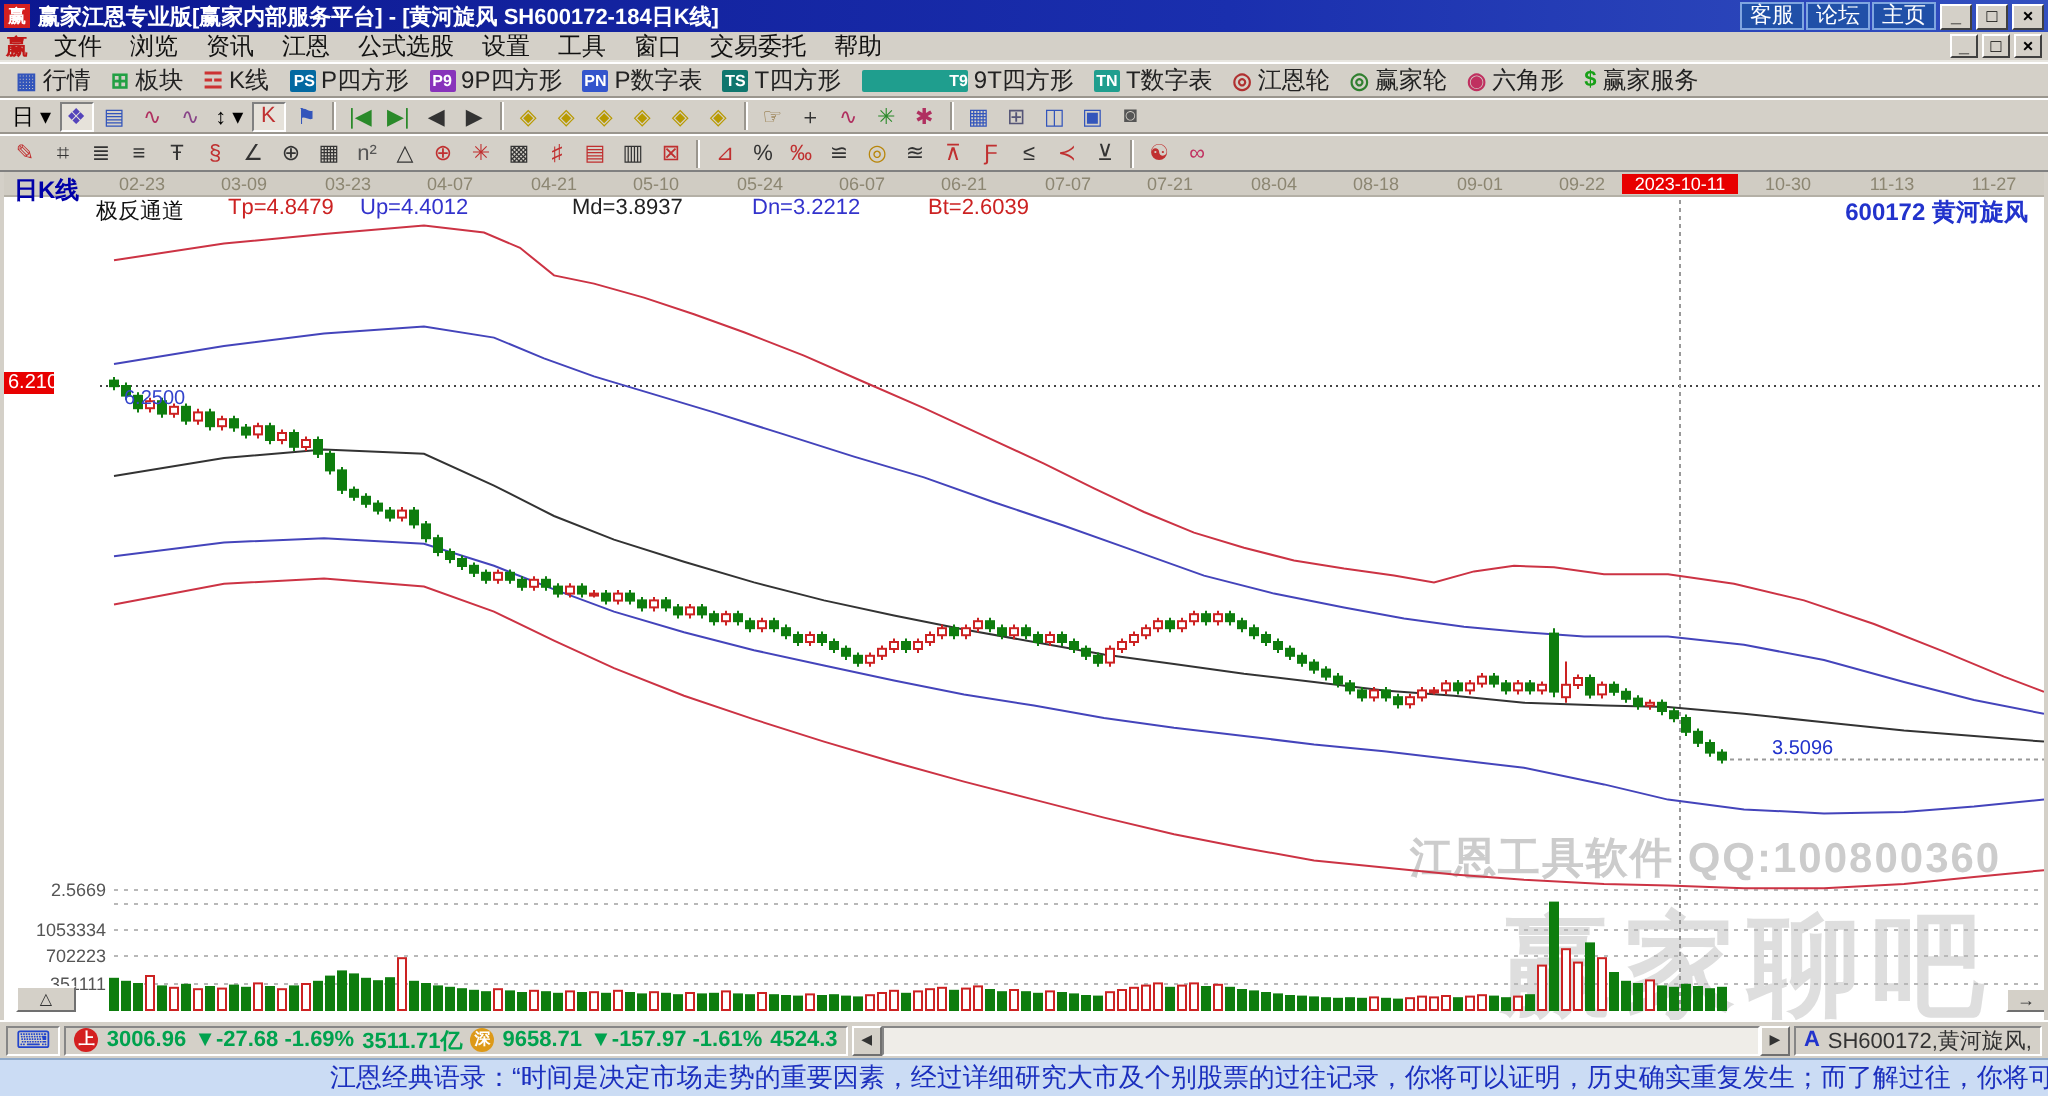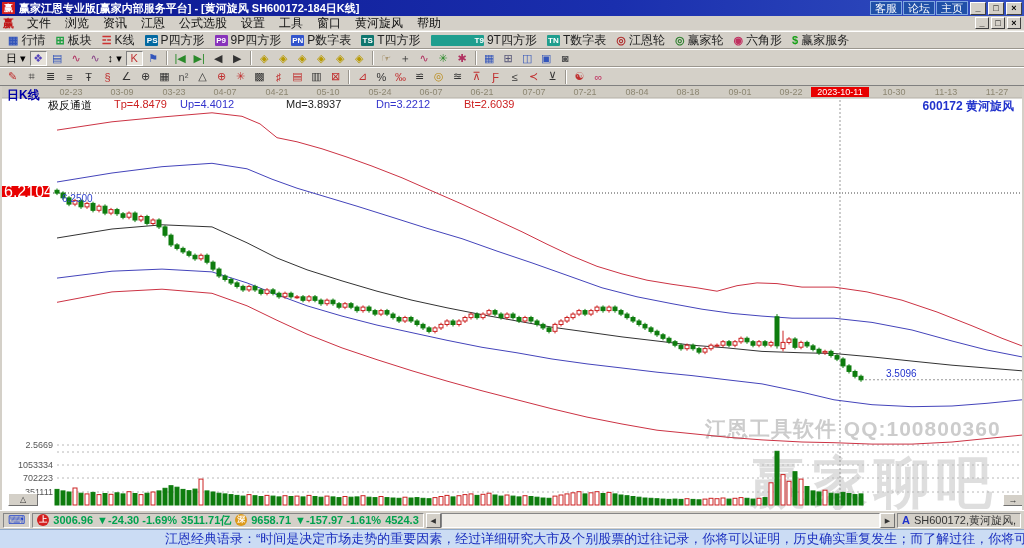--- a/index.html
+++ b/index.html
@@ -47,22 +47,22 @@
   .overlay { position:absolute; z-index:3; white-space:nowrap; }
   .pane-label { left:5px; top:1px; color:#0000a8; font-weight:bold; font-size:12px; }
   .hdr { top:12px; font-size:11px; }
   .hdr-ind { left:46px; color:#111; }
   .hdr-tp { left:112px; color:#cc2222; }
   .hdr-up { left:178px; color:#3333cc; }
   .hdr-md { left:284px; color:#222; }
   .hdr-dn { left:374px; color:#3333cc; }
   .hdr-bt { left:462px; color:#cc2222; }
   .stock-id { right:8px; top:12px; color:#2233cc; font-size:12px; font-weight:bold; }
-  .price-tag { left:0; top:100px; width:48px; height:11px; background:#e80000; color:#fff;
-    font-size:16px; line-height:11px; padding-left:2px; }
+  .price-tag { left:0; top:100px; width:25px; height:11px; background:#e80000; color:#fff;
+    font-size:10px; line-height:11px; padding-left:2px; }
   .tri-btn { left:6px; top:407px; width:30px; height:13px; background:#d4d0c8;
     border:1px solid; border-color:#fff #707070 #707070 #fff; font-size:8px; line-height:11px; text-align:center; color:#333; }
   .arr-btn { left:1001px; top:408px; width:20px; height:12px; background:#d4d0c8;
     border:1px solid; border-color:#fff #707070 #707070 #fff; font-size:9px; line-height:10px; text-align:center; color:#333; }
   .wm { position:absolute; z-index:1; color:#9a9a9a; }
   .wm-qq { left:703px; top:329px; font-size:21px; font-weight:bold; opacity:.5; letter-spacing:1px; }
   .wm-liaoba { left:748px; top:360px; font-size:56px; font-weight:bold; opacity:.32; letter-spacing:6px; }
   .wm-circle { left:660px; top:360px; width:78px; height:78px; border:6px solid rgba(150,150,150,.4);
     border-radius:50%; display:flex; align-items:center; justify-content:center;
     font-size:22px; font-weight:bold; color:rgba(185,130,130,.45); }
@@ -110,21 +110,21 @@
     <span class="menu-logo">赢</span>
     <span id="menu-items" style="display:flex;">
         <span class="menu-item">文件</span>
         <span class="menu-item">浏览</span>
         <span class="menu-item">资讯</span>
         <span class="menu-item">江恩</span>
         <span class="menu-item">公式选股</span>
         <span class="menu-item">设置</span>
         <span class="menu-item">工具</span>
         <span class="menu-item">窗口</span>
-        <span class="menu-item">黄河旋风</span>
+        <span class="menu-item">交易委托</span>
         <span class="menu-item">帮助</span>
       </span>
     <span class="spacer"></span>
     <div class="winbtn small">_</div>
     <div class="winbtn small">□</div>
     <div class="winbtn small">×</div>
   </div>
 
   <div class="toolbar tb1" id="toolbar-main">
       <div class="tb1-item">
@@ -728,21 +728,21 @@
     <div class="overlay arr-btn">→</div>
   </div>
 
   <div class="statusbar">
     <div class="spanel">
       <span class="kbd-btn">⌨</span>
     </div>
     <div class="spanel">
       <span class="coin sh">上</span>
       <span class="idx">3006.96</span>
-      <span class="idx">▼-24.30 -1.69%</span>
+      <span class="idx">▼-27.68 -1.69%</span>
       <span class="idx">3511.71亿</span>
       <span class="coin sz">深</span>
       <span class="idx">9658.71</span>
       <span class="idx">▼-157.97 -1.61%</span>
       <span class="idx">4524.3</span>
     </div>
     <div class="scrollbar">
       <div class="sb-btn">◀</div>
       <div class="sb-track"></div>
       <div class="sb-btn">▶</div>

